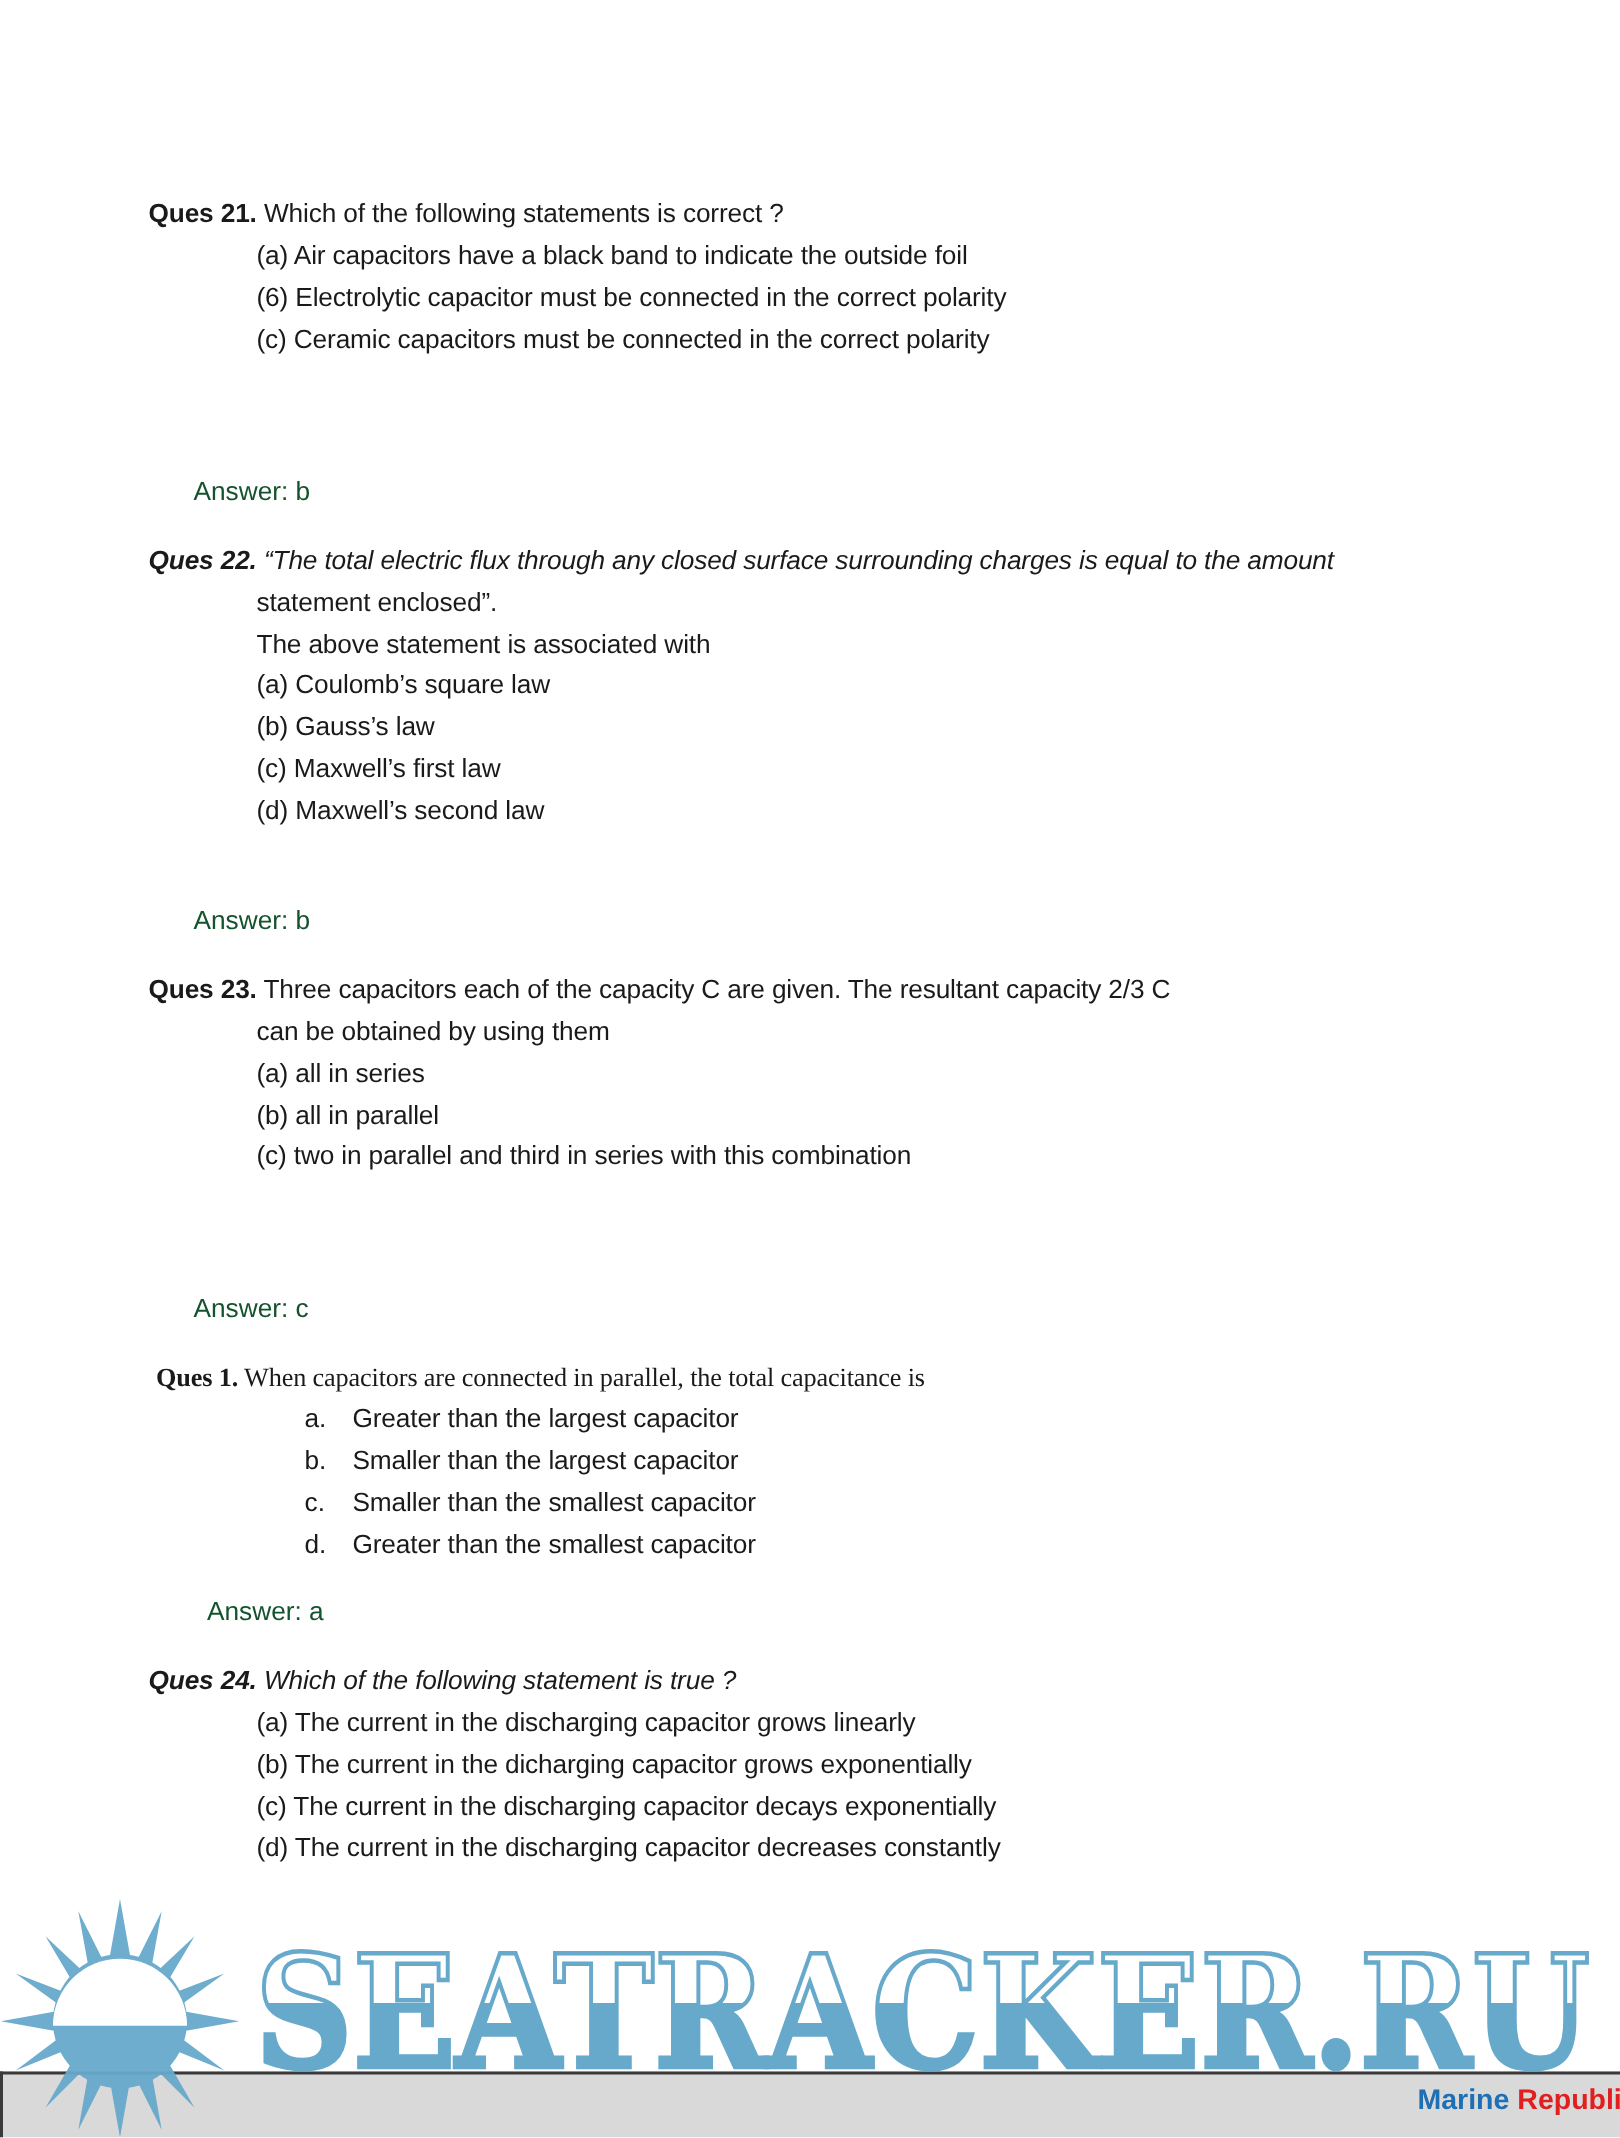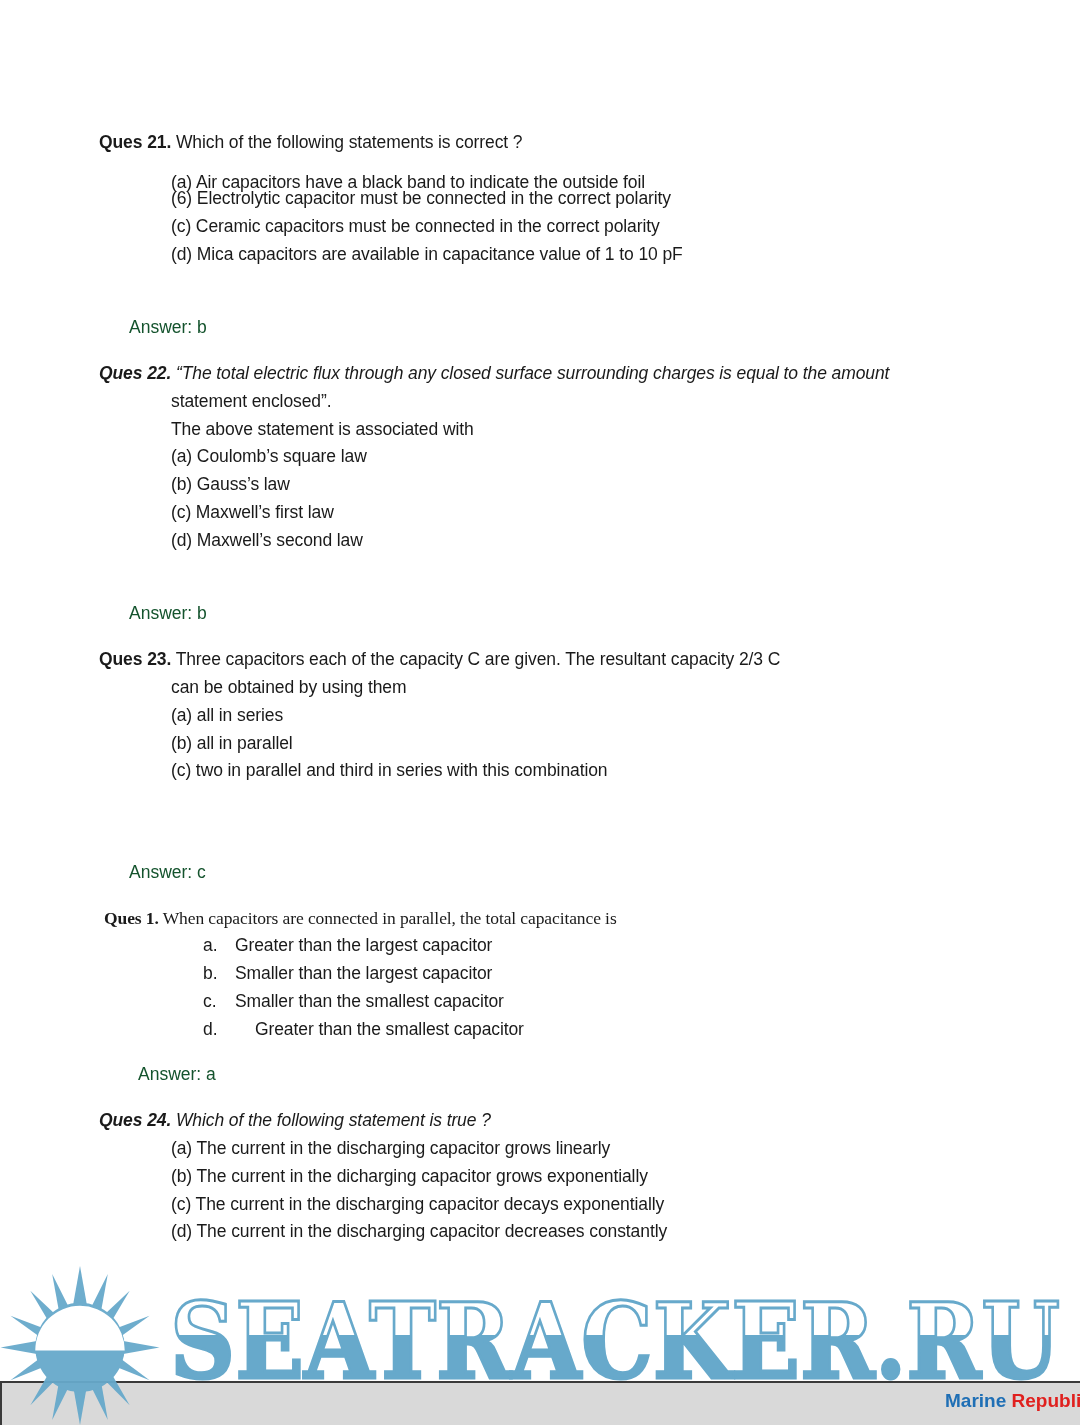--- a/index.html
+++ b/index.html
@@ -33,24 +33,23 @@
 </style>
 </head>
 <body>
 
 <div class="page">
 
   <div class="line" style="left:99px; top:131px;">
     <span class="qlabel">Ques 21.</span>
     <span>Which of the following statements is correct ?</span>
   </div>
-  <div class="line" style="left:171px; top:159px;margin-top:12px;">(a) Air capacitors have a black band to indicate the outside foil</div>
+  <div class="line" style="left:171px; top:159px;">(a) Air capacitors have a black band to indicate the outside foil</div>
   <div class="line" style="left:171px; top:187px;">(6) Electrolytic capacitor must be connected in the correct polarity</div>
   <div class="line" style="left:171px; top:215px;">(c) Ceramic capacitors must be connected in the correct polarity</div>
-  <div class="line" style="left:171px; top:243px;">(d) Mica capacitors are available in capacitance value of 1 to 10 pF</div>
   <div class="answer" style="left:129px; top:316px;">Answer: b</div>
 
   <div class="line" style="left:99px; top:362px;font-style:italic;">
     <span class="qlabel">Ques 22.</span>
     <span>“The total electric flux through any closed surface surrounding charges is equal to the amount</span>
   </div>
   <div class="line" style="left:171px; top:390px;">statement enclosed”.</div>
   <div class="line" style="left:171px; top:418px;">The above statement is associated with</div>
   <div class="line" style="left:171px; top:445px;">(a) Coulomb’s square law</div>
   <div class="line" style="left:171px; top:473px;">(b) Gauss’s law</div>
@@ -72,21 +71,21 @@
     <span class="qlabel">Ques 1.</span>
     <span>When capacitors are connected in parallel, the total capacitance is</span>
   </div>
   <div class="listmark" style="left:203px; top:934px;">a.</div>
   <div class="line" style="left:235px; top:934px;">Greater than the largest capacitor</div>
   <div class="listmark" style="left:203px; top:962px;">b.</div>
   <div class="line" style="left:235px; top:962px;">Smaller than the largest capacitor</div>
   <div class="listmark" style="left:203px; top:990px;">c.</div>
   <div class="line" style="left:235px; top:990px;">Smaller than the smallest capacitor</div>
   <div class="listmark" style="left:203px; top:1018px;">d.</div>
-  <div class="line" style="left:235px; top:1018px;margin-left:20px;">Greater than the smallest capacitor</div>
+  <div class="line" style="left:235px; top:1018px;">Greater than the smallest capacitor</div>
   <div class="answer" style="left:138px; top:1063px;">Answer: a</div>
 
   <div class="line" style="left:99px; top:1109px;font-style:italic;">
     <span class="qlabel">Ques 24.</span>
     <span>Which of the following statement is true ?</span>
   </div>
   <div class="line" style="left:171px; top:1137px;">(a) The current in the discharging capacitor grows linearly</div>
   <div class="line" style="left:171px; top:1165px;">(b) The current in the dicharging capacitor grows exponentially</div>
   <div class="line" style="left:171px; top:1193px;">(c) The current in the discharging capacitor decays exponentially</div>
   <div class="line" style="left:171px; top:1220px;">(d) The current in the discharging capacitor decreases constantly</div>

